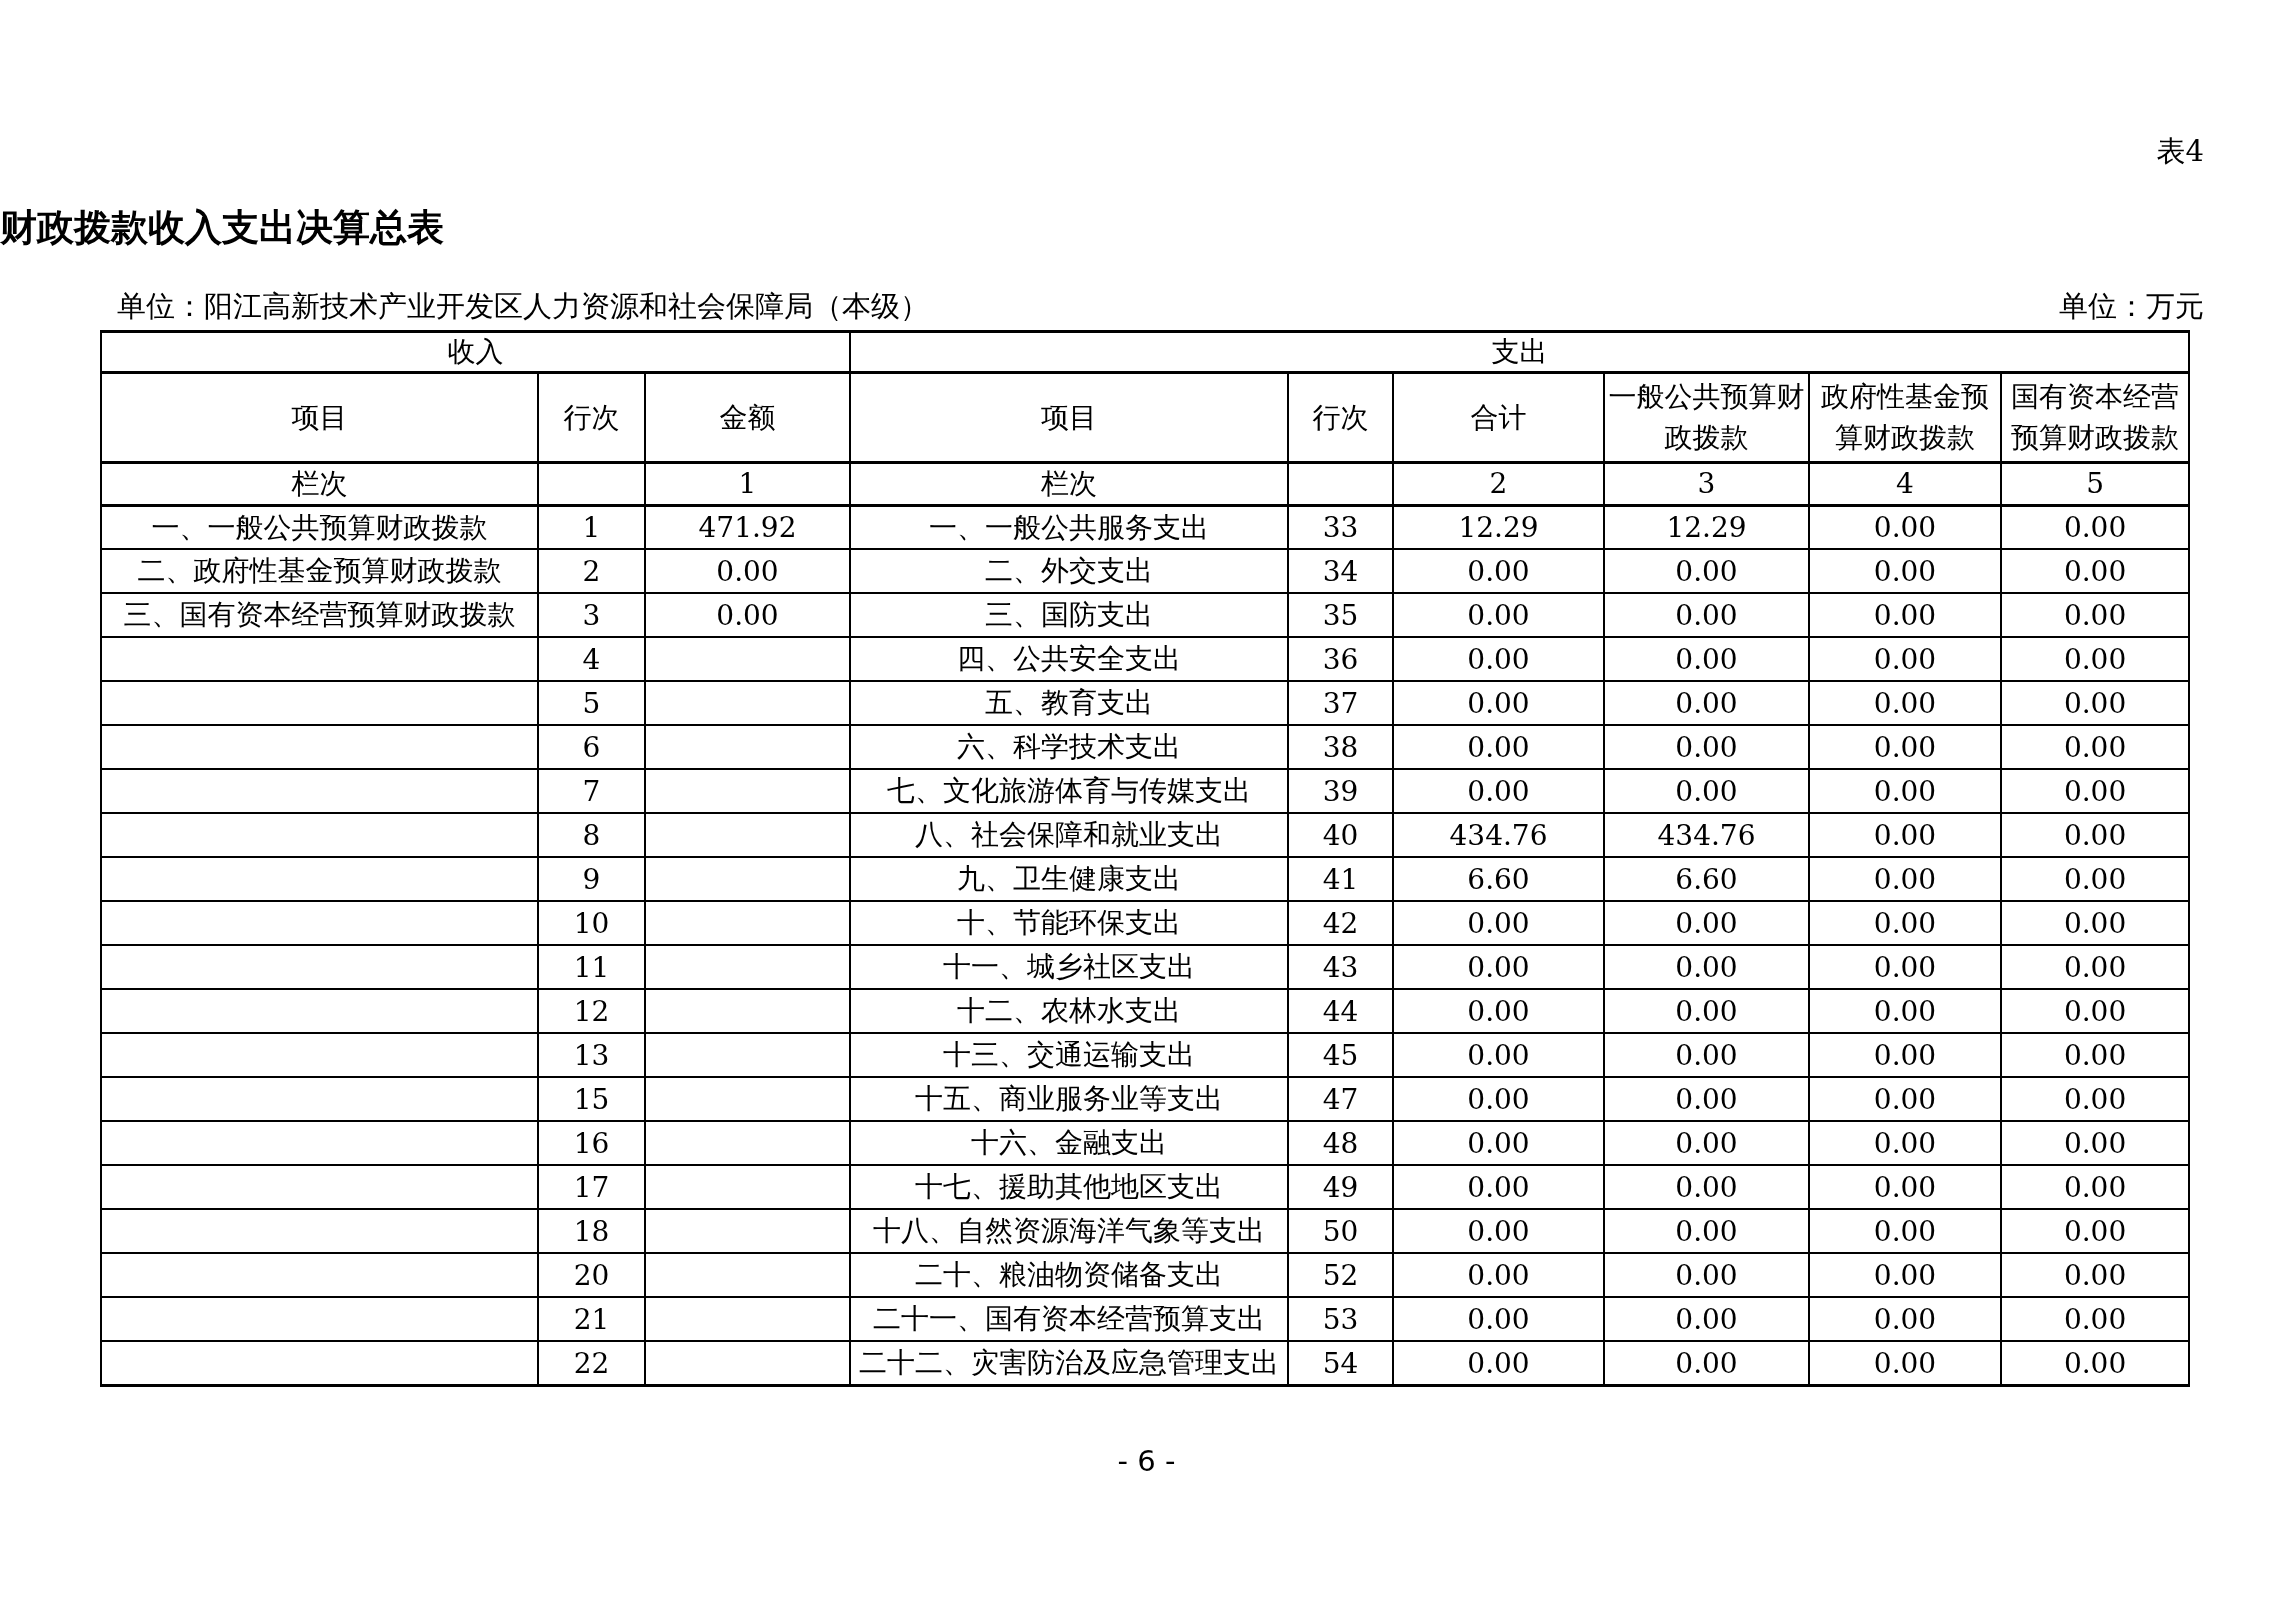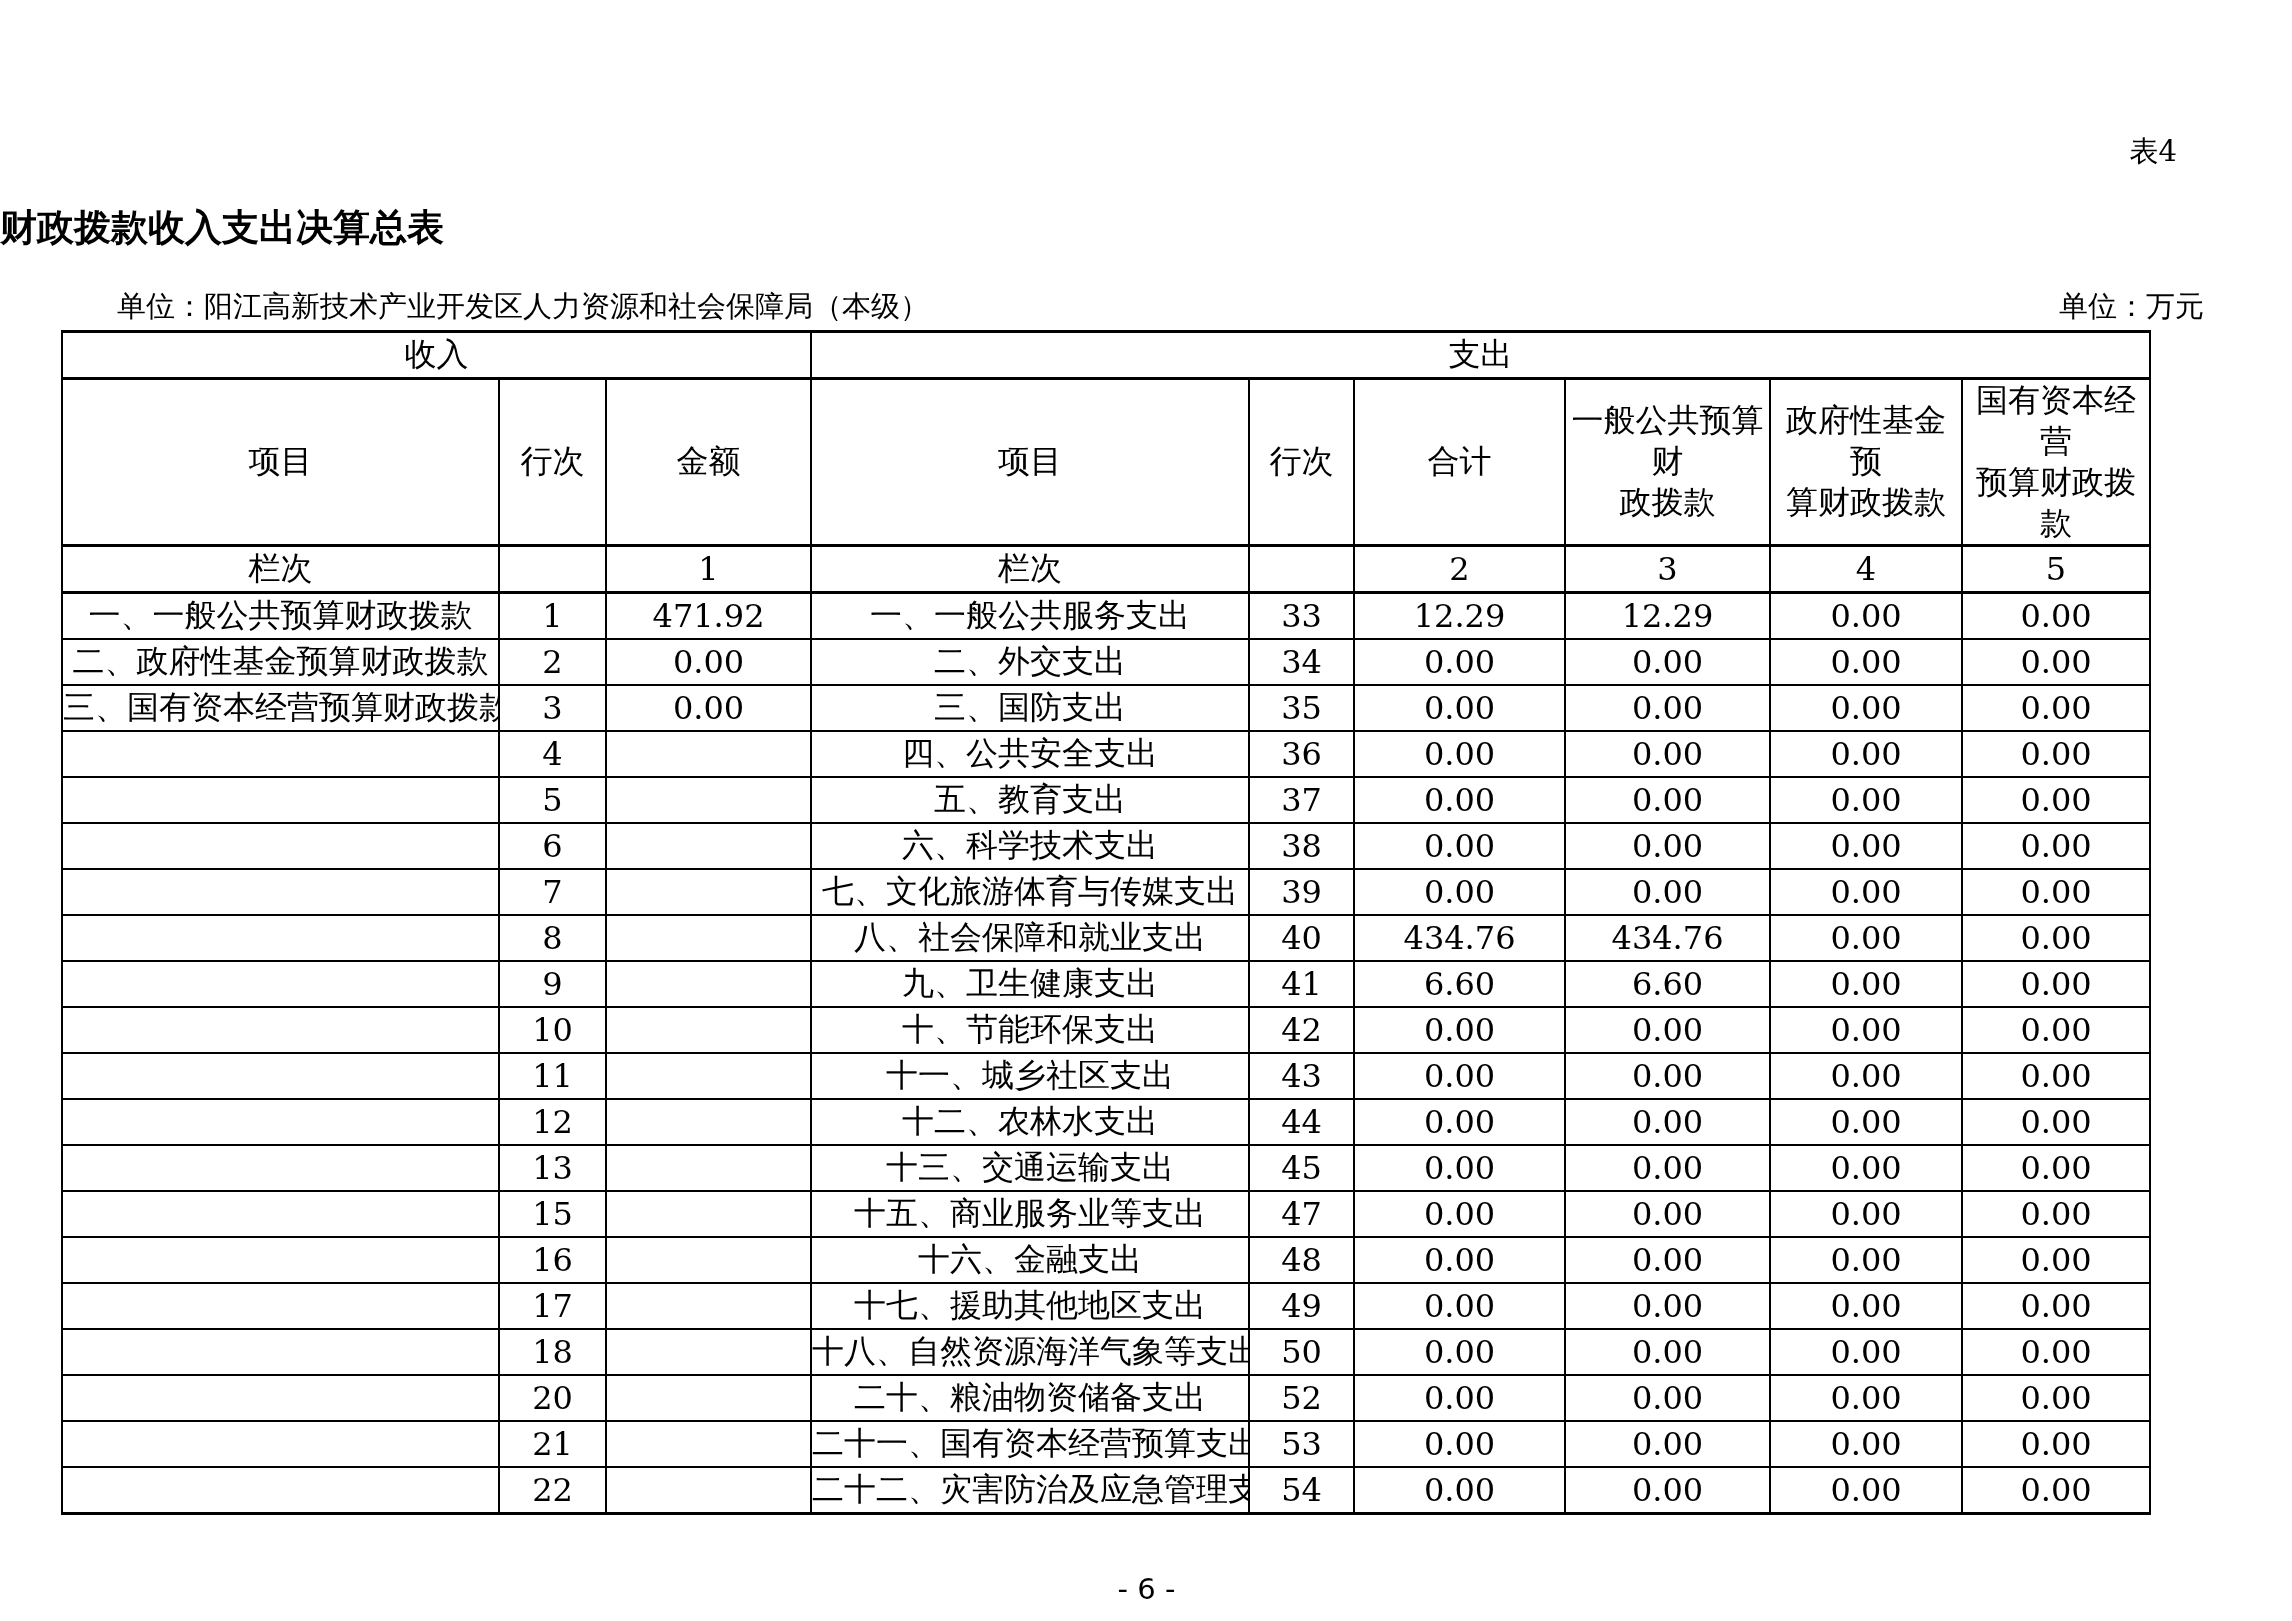--- a/index.html
+++ b/index.html
@@ -7,21 +7,21 @@
   body {
     width: 2293px;
     height: 1621px;
     position: relative;
     color: #000;
     font-family: "DejaVu Serif", "Liberation Serif", serif;
   }
   .sheet { width: 2293px; height: 1621px; overflow: hidden; }
 
   .table4-label {
-    padding: 135px 116px 0 0;
+    padding: 135px 89px 0 0;
     text-align: right;
     font-size: 29px;
     line-height: 33px;
   }
   .doc-title {
     margin-top: 37px;
     text-align: left;
     font-size: 37px;
     line-height: 45px;
     font-weight: 700;
@@ -32,23 +32,23 @@
     justify-content: space-between;
     align-items: flex-start;
     margin: 39px 89px 5.9px 117px;
     font-size: 29px;
     line-height: 35px;
   }
 
   table.fiscal {
     border-collapse: collapse;
     table-layout: fixed;
-    margin-left: 61px;
+    margin-left: 100px;
     width: 2088px;
-    font-size: 32px;
+    font-size: 28px;
     border: 2.9px solid #000;
     border-top-width: 3.9px;
     border-bottom-width: 3.9px;
     padding-left: 24px;
   }
   table.fiscal td {
     border: 2px solid #000;
     border-top-width: 2.9px;
     border-bottom-width: 2.9px;
     padding: 0;

